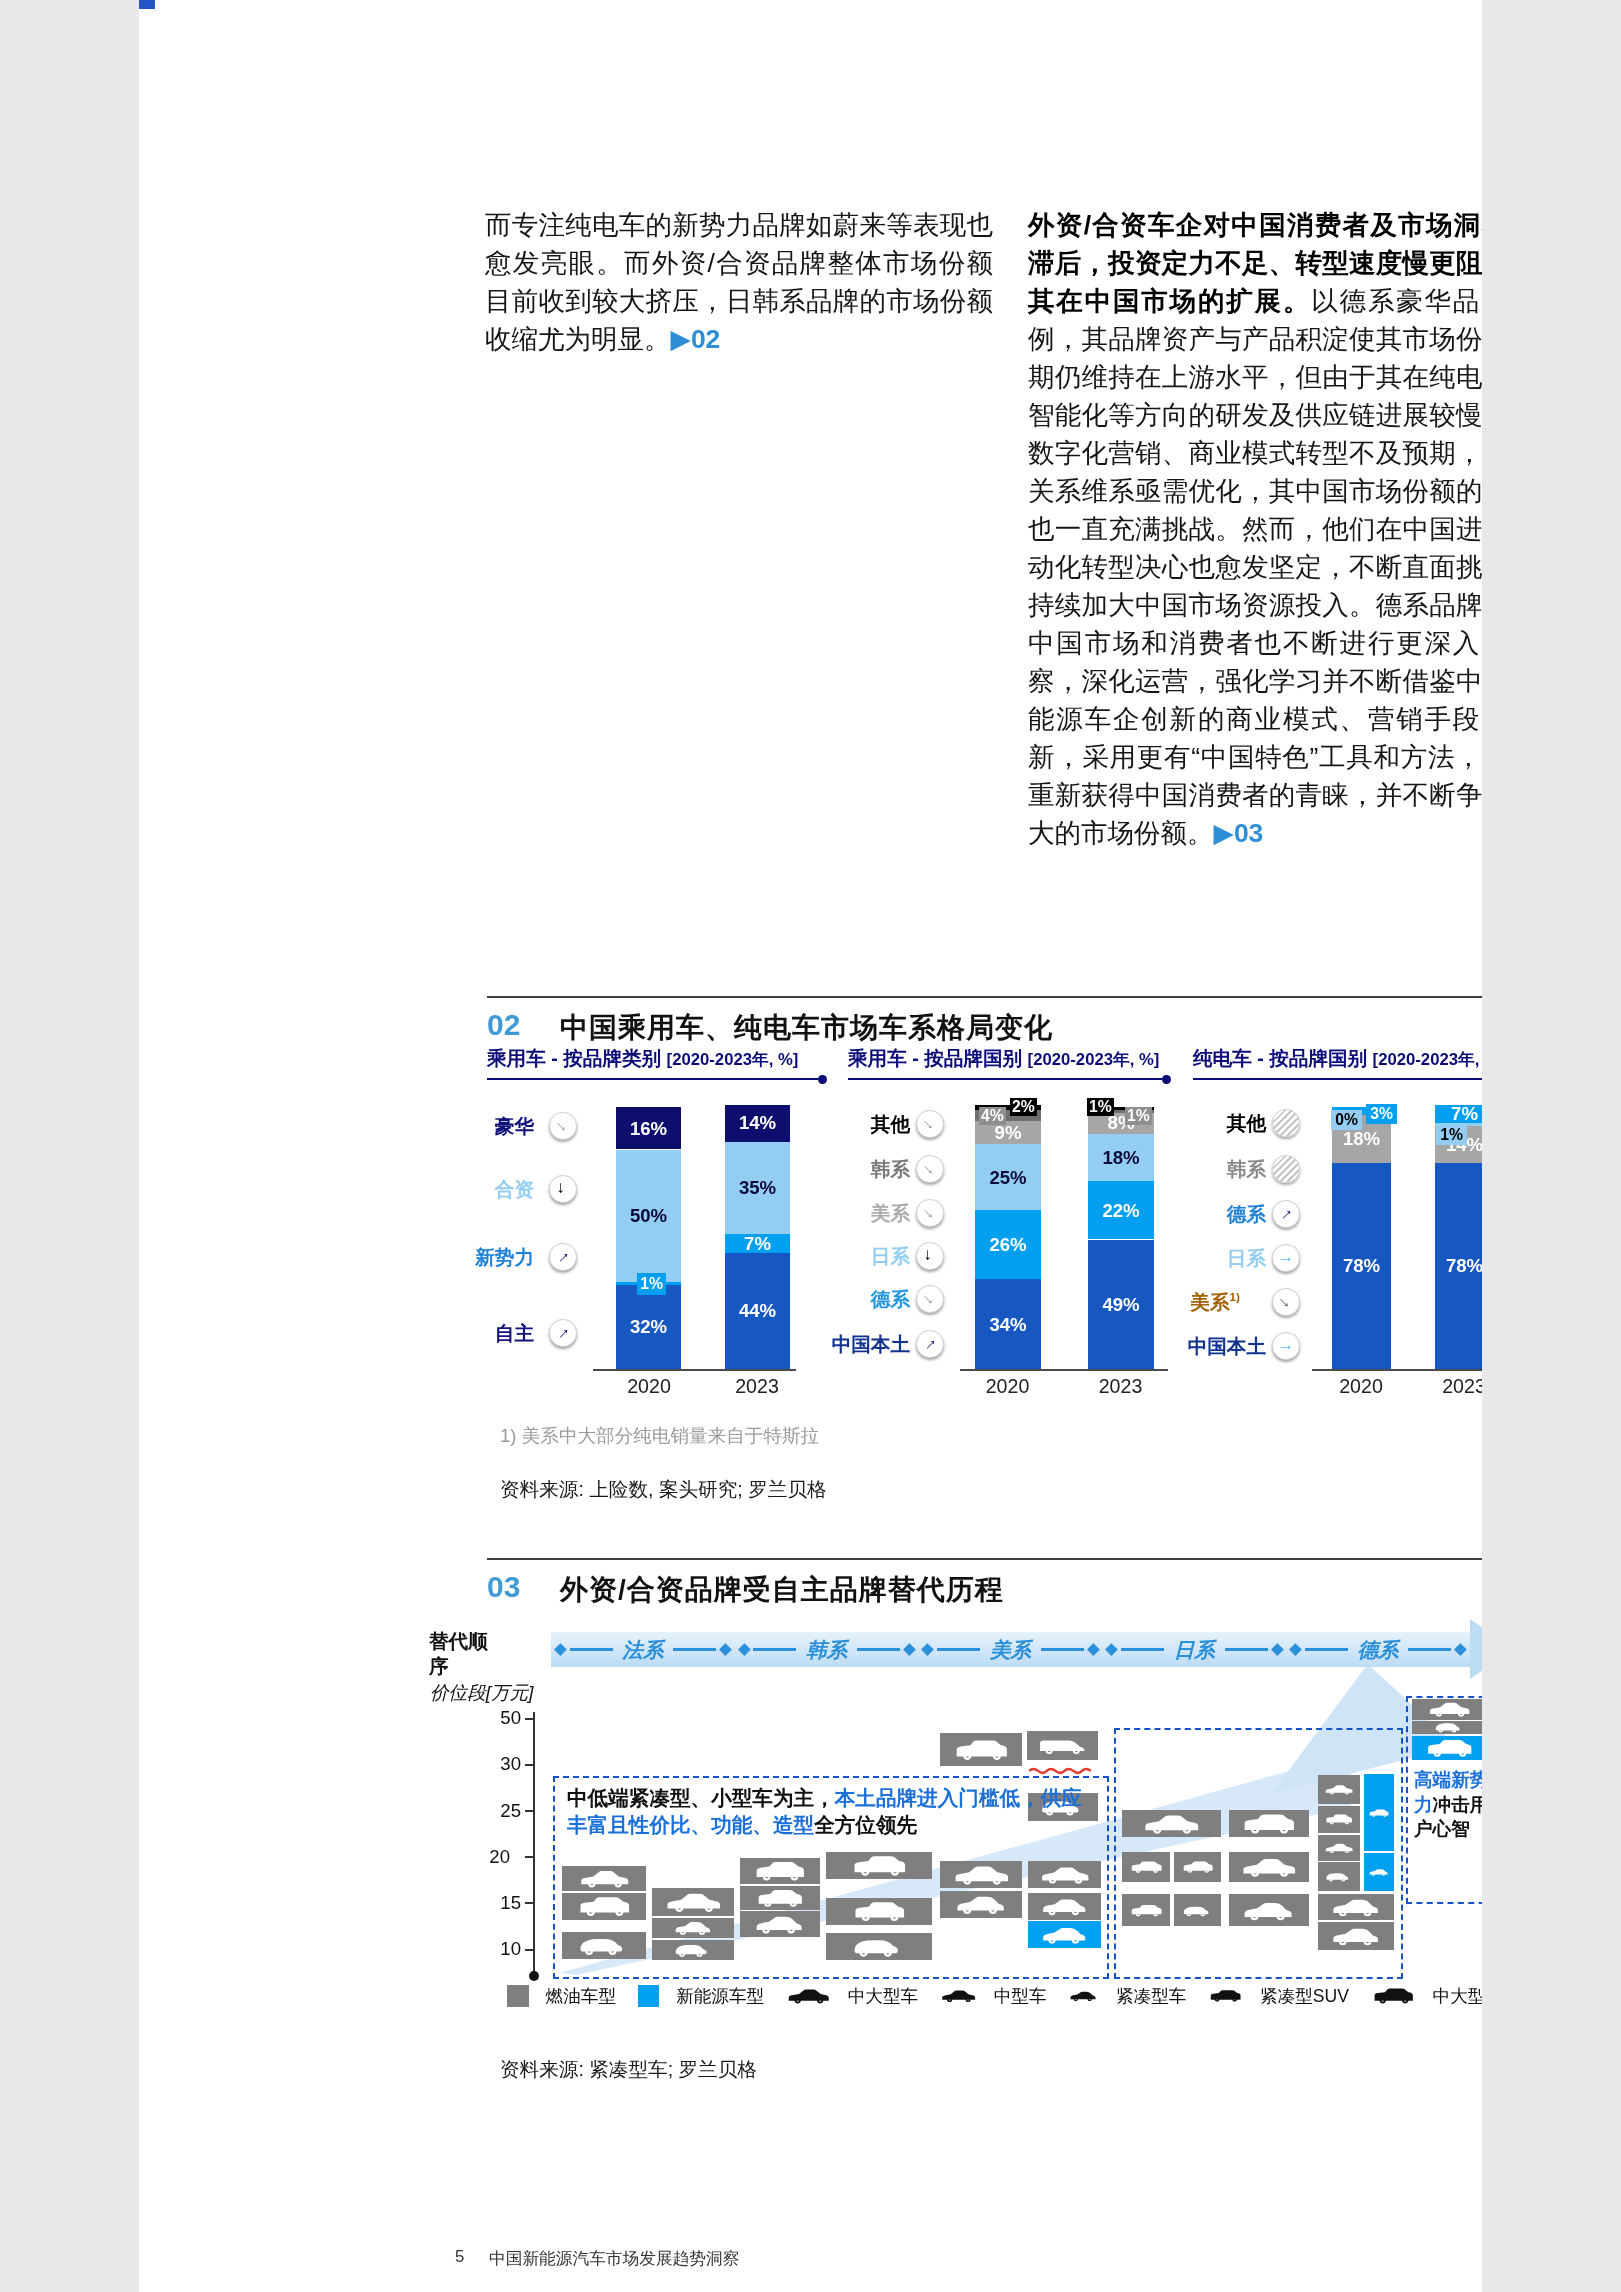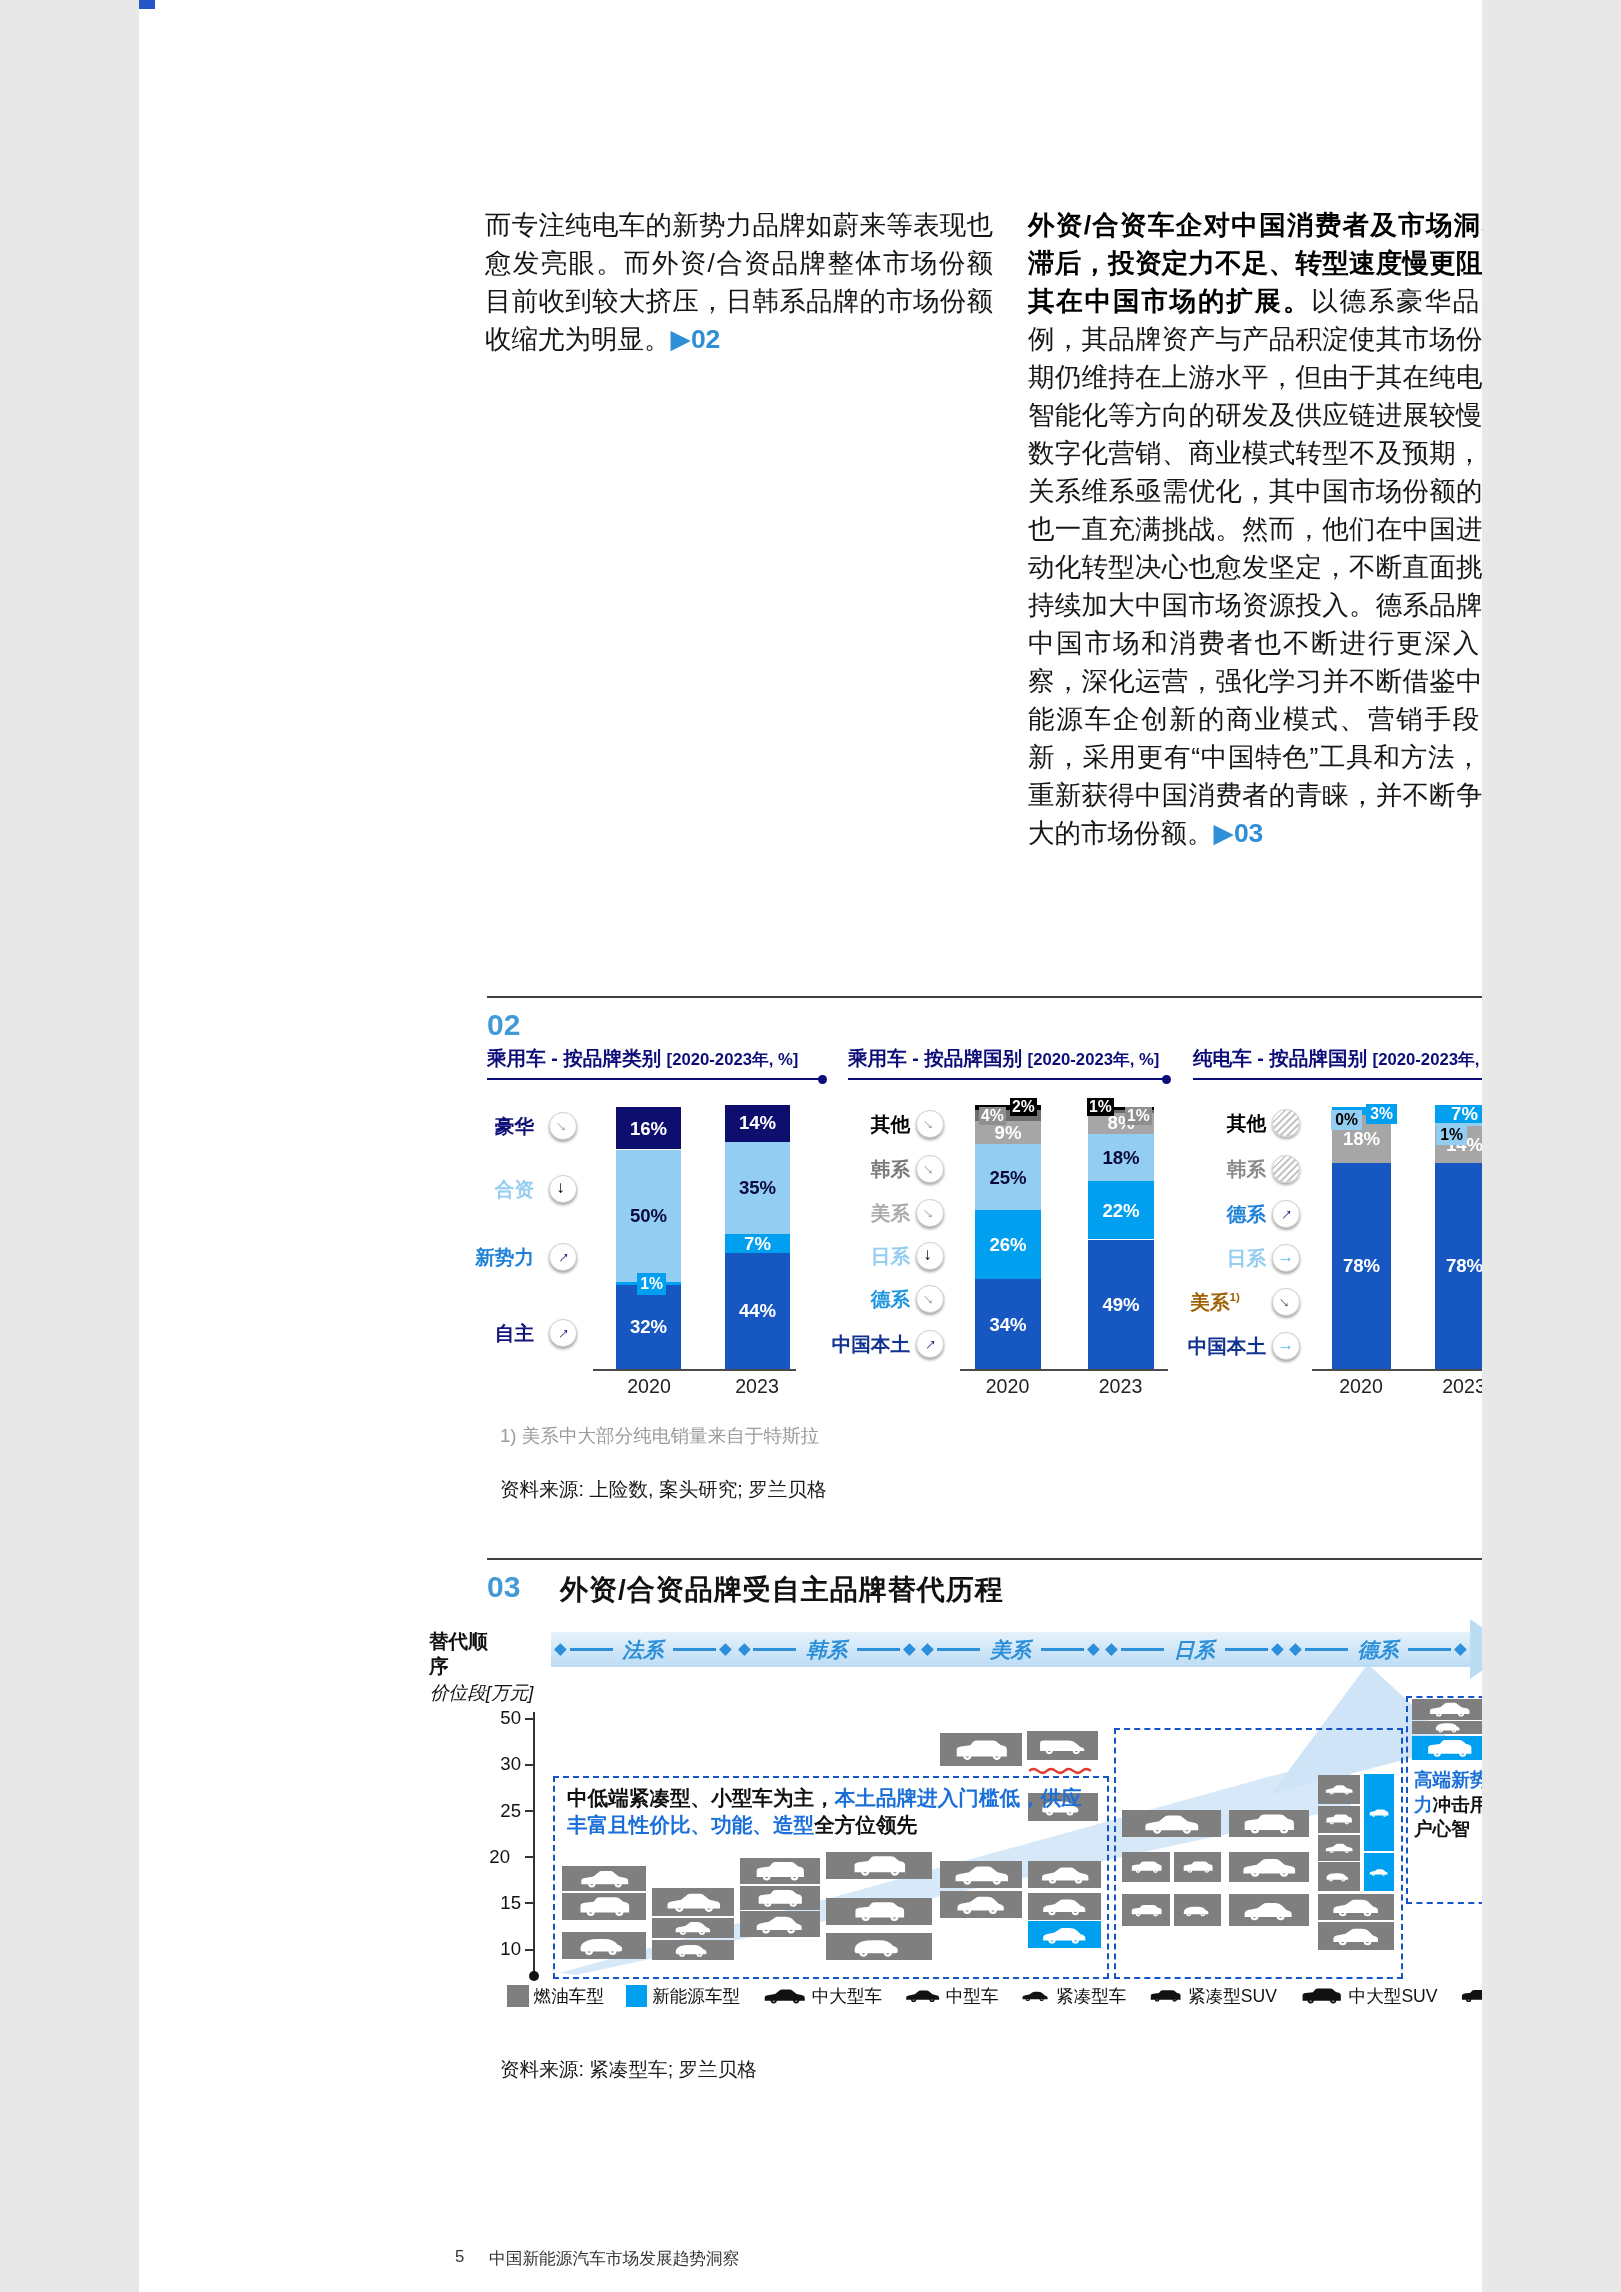--- a/index.html
+++ b/index.html
@@ -46,40 +46,41 @@
   .axis-label{position:absolute;font-size:18.6px;font-style:italic;color:#111}
   .ticklbl{position:absolute;font-size:18.6px;color:#111;text-align:right}
   .tickmark{position:absolute;height:2px;background:#333}
   .swoosh{position:absolute;z-index:0;background:#d7e9f8}
   .dbox{position:absolute;border:2.9px dashed #1553c8;z-index:2}
   .anno{position:absolute;z-index:4;font-weight:700}
   .anno .b{color:#1a6fd9}
   .anno .k{color:#111}
   .tile{position:absolute;display:flex;align-items:center;justify-content:center;z-index:3}
   .lg3{position:absolute;display:flex;align-items:center;gap:21.6px;z-index:4}
-  .lg3-item{display:flex;align-items:center;gap:5px;font-size:17.6px;color:#111;white-space:nowrap}
+  .lg3-item{display:flex;align-items:center;gap:17px;font-size:17.6px;color:#111;white-space:nowrap}
   .lg3-sw{width:21.6px;height:21.6px;display:inline-block}
   .footer{position:absolute;font-size:16.7px;color:#333}
   .corner{position:absolute;left:0;top:0;width:15.7px;height:8.8px}
 </style>
 </head>
 <body>
 
 <div class="page">
   <div class="corner" style="background: rgb(35, 85, 200);"></div>
 
   <div id="col-left" class="textcol" style="left:346px">
       <p><span>而专注纯电车的新势力品牌如蔚来等表现也愈发亮眼。而外资/合资品牌整体市场份额目前收到较大挤压，日韩系品牌的市场份额收缩尤为明显。</span><span class="ref">▶02</span></p>
     </div>
   <div id="col-right" class="textcol" style="left:889px">
       <p><strong>外资/合资车企对中国消费者及市场洞察的滞后，投资定力不足、转型速度慢更阻碍了其在中国市场的扩展。</strong><span>以德系豪华品牌为例，其品牌资产与产品积淀使其市场份额短期仍维持在上游水平，但由于其在纯电车、智能化等方向的研发及供应链进展较慢，在数字化营销、商业模式转型不及预期，用户关系维系亟需优化，其中国市场份额的增长也一直充满挑战。然而，他们在中国进行电动化转型决心也愈发坚定，不断直面挑战，持续加大中国市场资源投入。德系品牌针对中国市场和消费者也不断进行更深入的洞察，深化运营，强化学习并不断借鉴中国新能源车企创新的商业模式、营销手段等创新，采用更有“中国特色”工具和方法，期待重新获得中国消费者的青睐，并不断争取更大的市场份额。</span><span class="ref">▶03</span></p>
     </div>
 
   <div class="rule" style="left:348px;top:996px;width:1048px"></div>
   <div class="sec-num" style="left:348px;top:1008px">02</div>
+  <div class="sec-title" style="left:421px;top:1009px">中国乘用车、纯电车市场车系格局变化</div>
   <div id="fig02">
       <div class="ptitle" style="position: absolute; left: 348px; top: 1045px; width: 338px;"><span>乘用车 - 按品牌类别 </span><span class="rng">[2020-2023年, %]</span><span class="pdot" style="right: -2px; bottom: -5.9px;"></span></div>
       <div class="leg-label" style="position: absolute; left: 238px; top: 1113px; width: 157px; height: 25.5px; color: rgb(15, 15, 120);">豪华</div>
       <div class="leg-circ" style="position: absolute; left: 410px; top: 1112px; width: 25.5px; height: 25.5px;">
         <span style="color: rgb(153, 153, 153); transform: rotate(45deg);">→</span>
       </div>
       <div class="leg-label" style="position: absolute; left: 238px; top: 1176px; width: 157px; height: 25.5px; color: rgb(147, 205, 242);">合资</div>
       <div class="leg-circ" style="position: absolute; left: 410px; top: 1175px; width: 25.5px; height: 25.5px;">
         <span style="color: rgb(0, 0, 0); transform: rotate(90deg);">→</span>
       </div>

